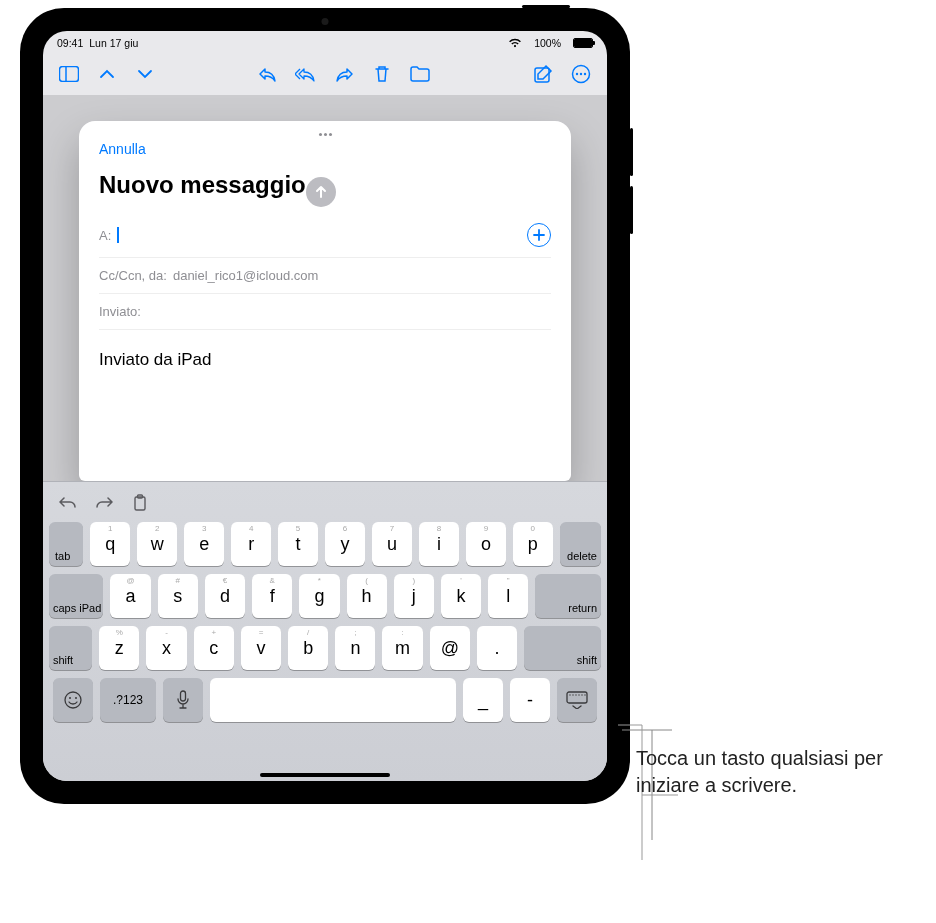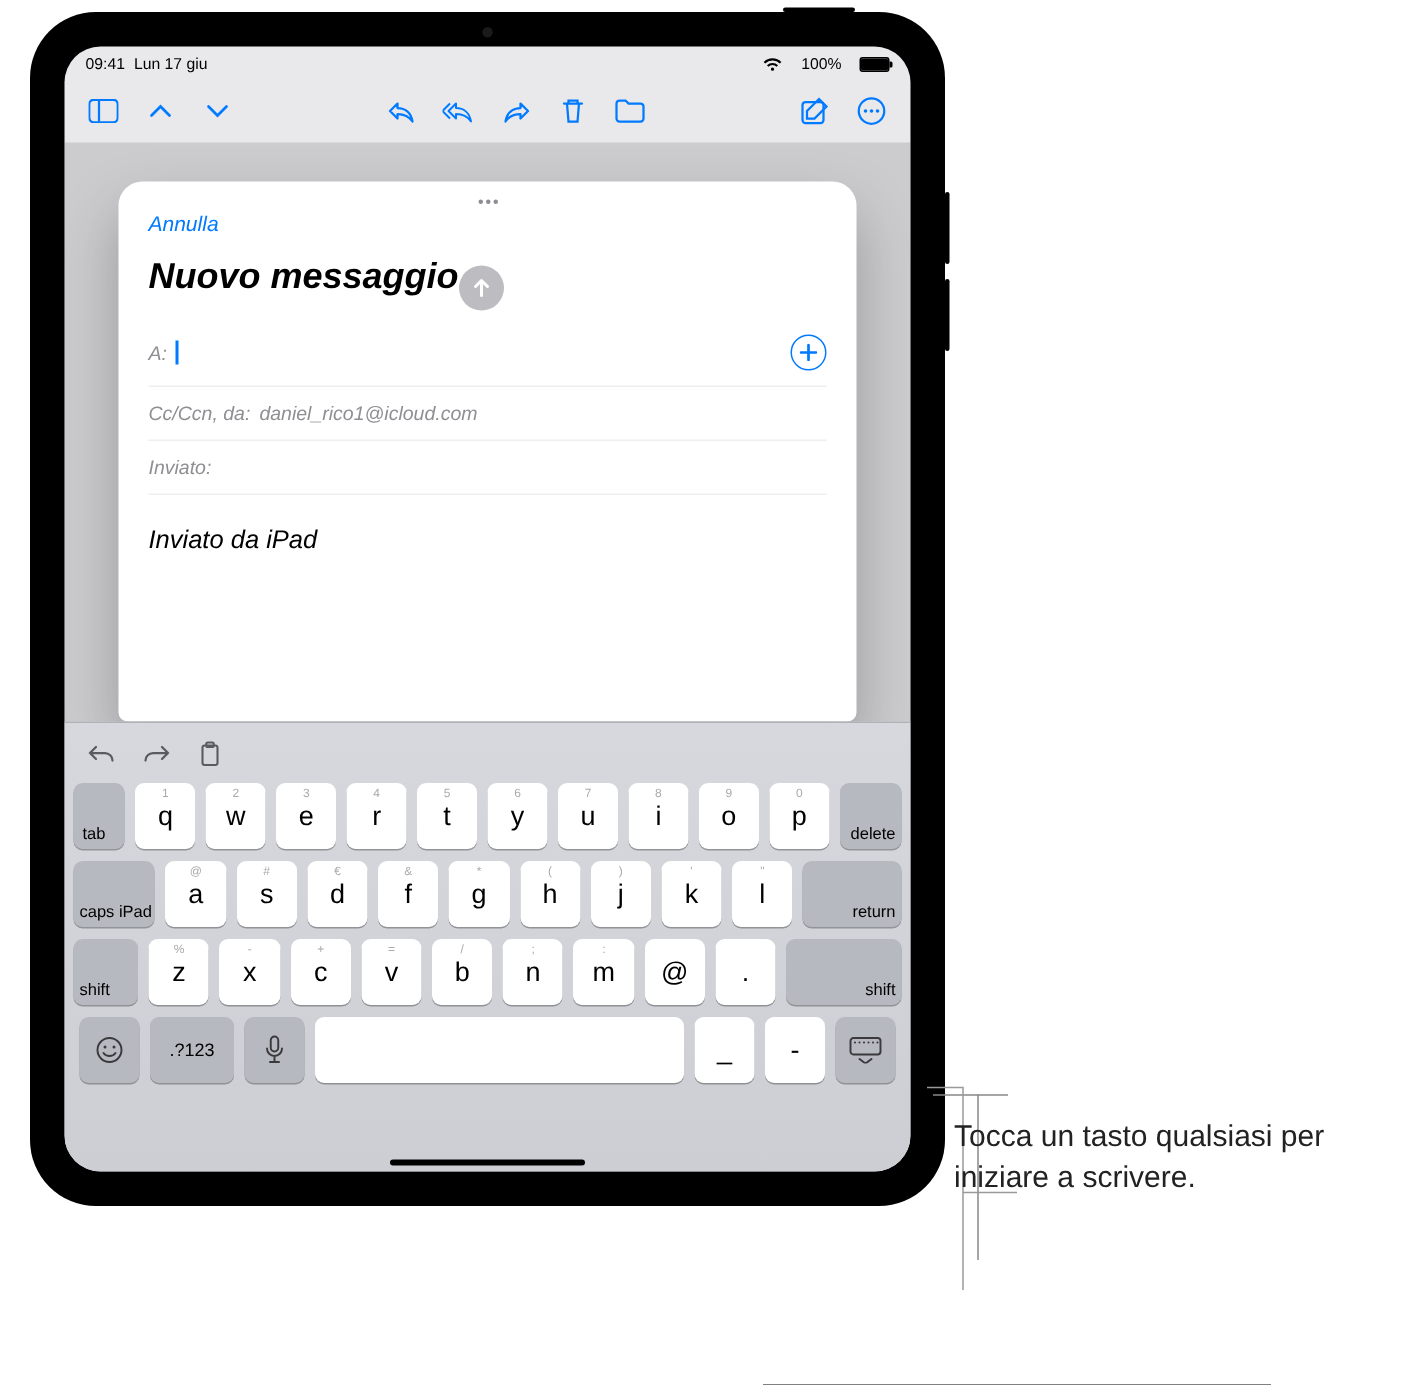--- a/index.html
+++ b/index.html
@@ -69,21 +69,20 @@
   .compose-sheet {
     position: absolute;
     left: 36px;
     right: 36px;
     top: 90px;
     bottom: 300px;
     background: #fff;
     border-radius: 16px 16px 6px 6px;
     box-shadow: 0 20px 40px rgba(0,0,0,0.25);
     padding: 8px 20px;
-    font-style: italic;
   }
   .compose-handle {
     width: 40px; height: 4px; background: #c8c8cc; border-radius: 3px;
     margin: 2px auto 6px auto;
   }
   .compose-nav {
     display: flex;
     justify-content: space-between;
     align-items: center;
     font-size: 14px;

